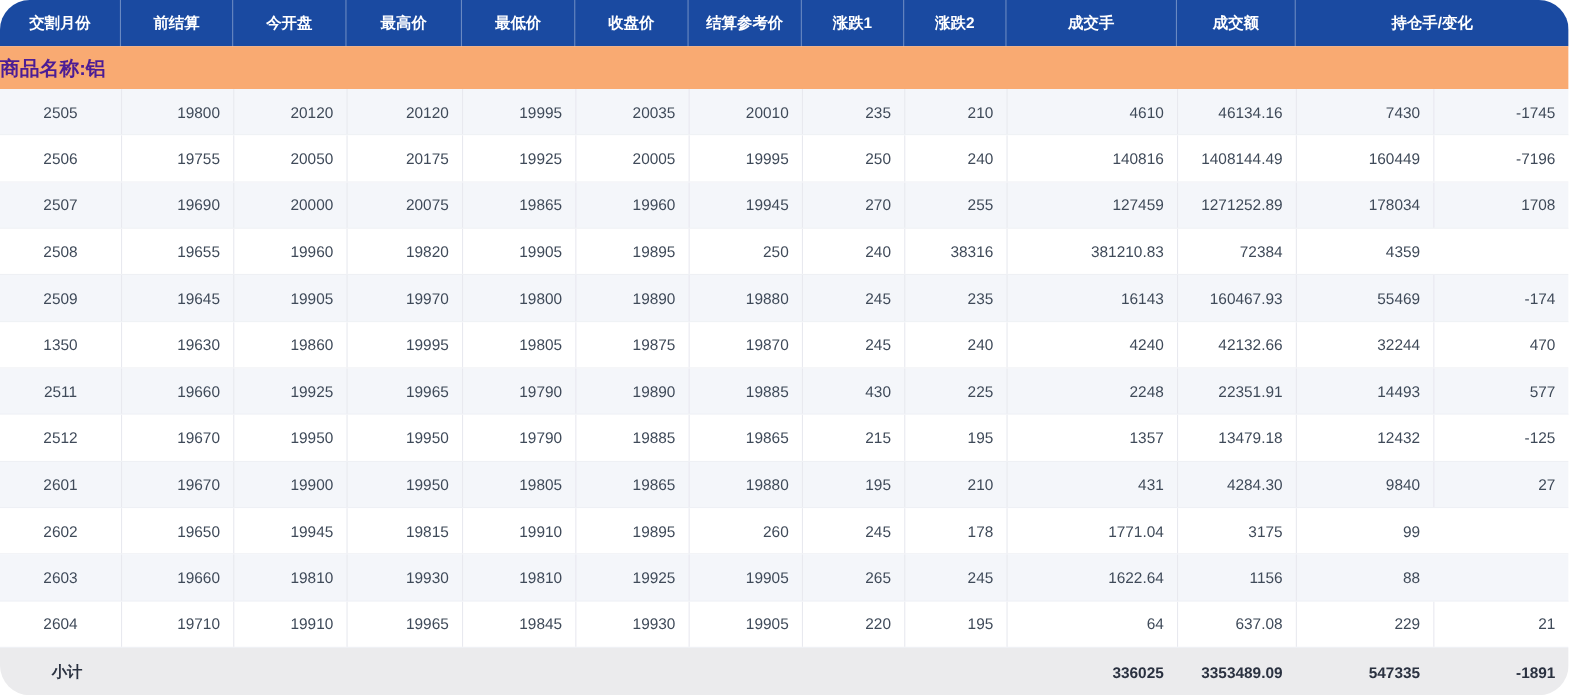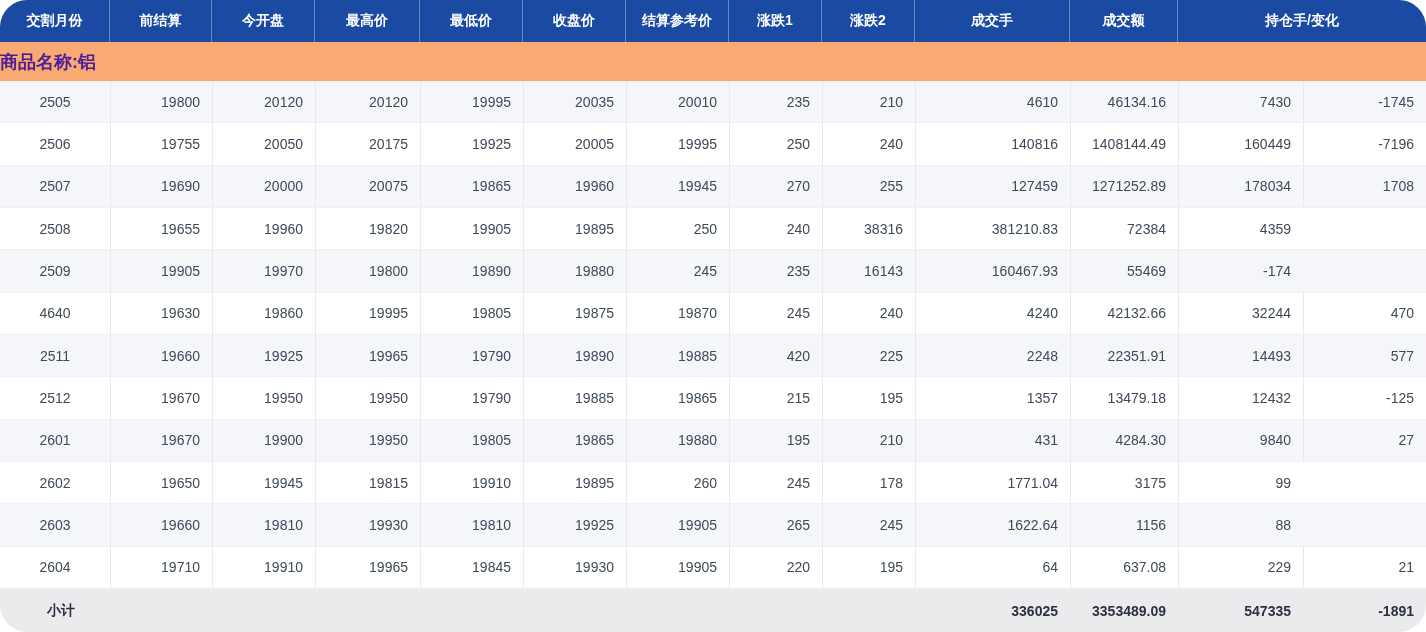--- a/index.html
+++ b/index.html
@@ -142,34 +142,35 @@
         <div class="cell">19895</div>
         <div class="cell">250</div>
         <div class="cell">240</div>
         <div class="cell">38316</div>
         <div class="cell">381210.83</div>
         <div class="cell">72384</div>
         <div class="cell">4359</div>
       </div>
       <div class="row alt">
         <div class="cell">2509</div>
+        <div class="cell">19645</div>
         <div class="cell">19905</div>
         <div class="cell">19970</div>
         <div class="cell">19800</div>
         <div class="cell">19890</div>
         <div class="cell">19880</div>
         <div class="cell">245</div>
         <div class="cell">235</div>
         <div class="cell">16143</div>
         <div class="cell">160467.93</div>
         <div class="cell">55469</div>
         <div class="cell">-174</div>
       </div>
       <div class="row">
-        <div class="cell">4640</div>
+        <div class="cell">1350</div>
         <div class="cell">19630</div>
         <div class="cell">19860</div>
         <div class="cell">19995</div>
         <div class="cell">19805</div>
         <div class="cell">19875</div>
         <div class="cell">19870</div>
         <div class="cell">245</div>
         <div class="cell">240</div>
         <div class="cell">4240</div>
         <div class="cell">42132.66</div>
@@ -177,21 +178,21 @@
         <div class="cell">470</div>
       </div>
       <div class="row alt">
         <div class="cell">2511</div>
         <div class="cell">19660</div>
         <div class="cell">19925</div>
         <div class="cell">19965</div>
         <div class="cell">19790</div>
         <div class="cell">19890</div>
         <div class="cell">19885</div>
-        <div class="cell">420</div>
+        <div class="cell">430</div>
         <div class="cell">225</div>
         <div class="cell">2248</div>
         <div class="cell">22351.91</div>
         <div class="cell">14493</div>
         <div class="cell">577</div>
       </div>
       <div class="row">
         <div class="cell">2512</div>
         <div class="cell">19670</div>
         <div class="cell">19950</div>

